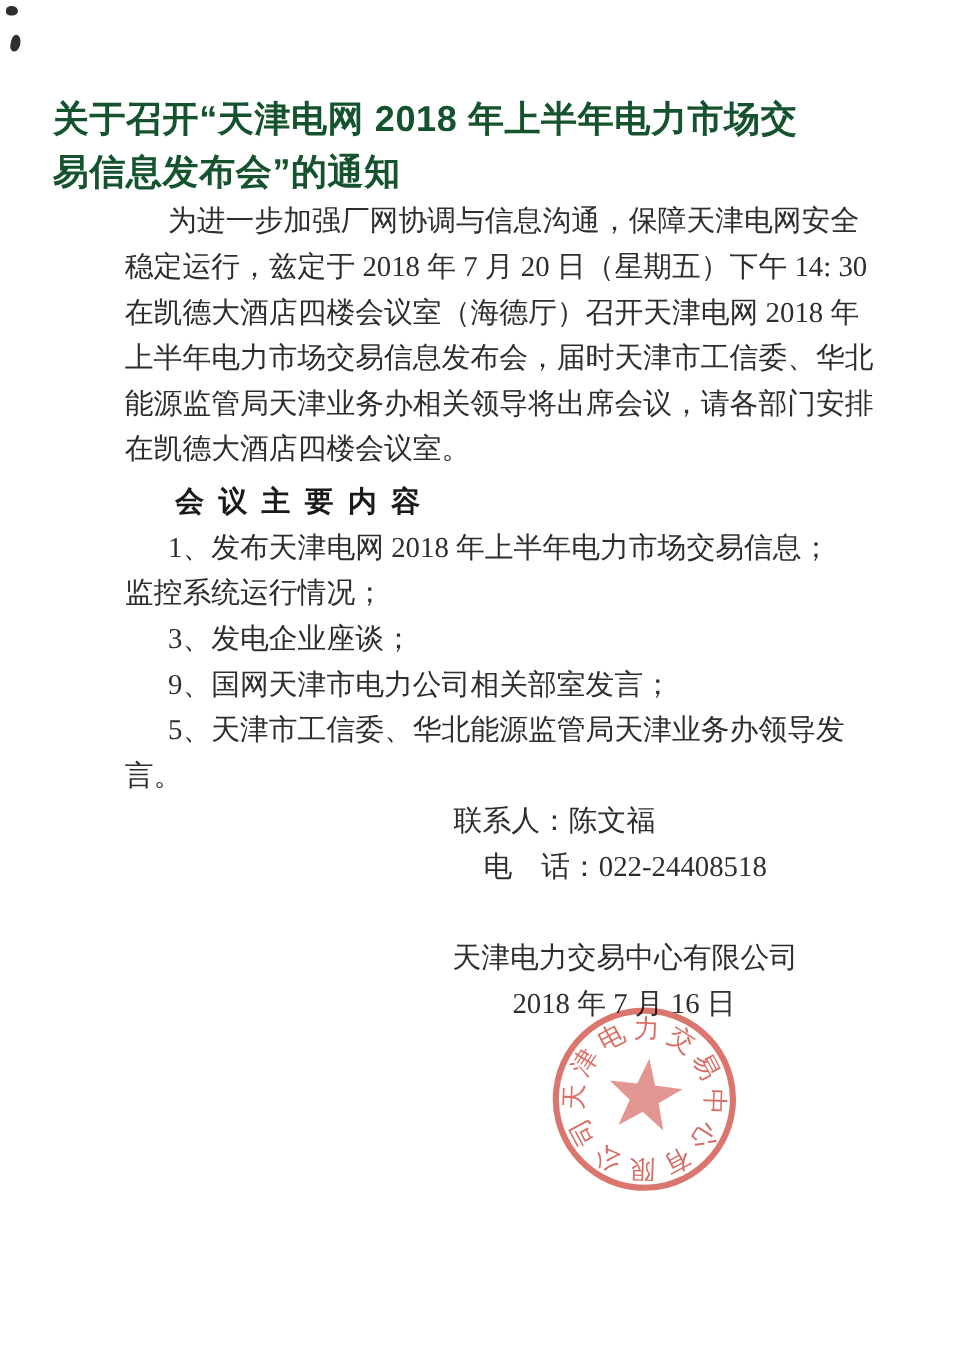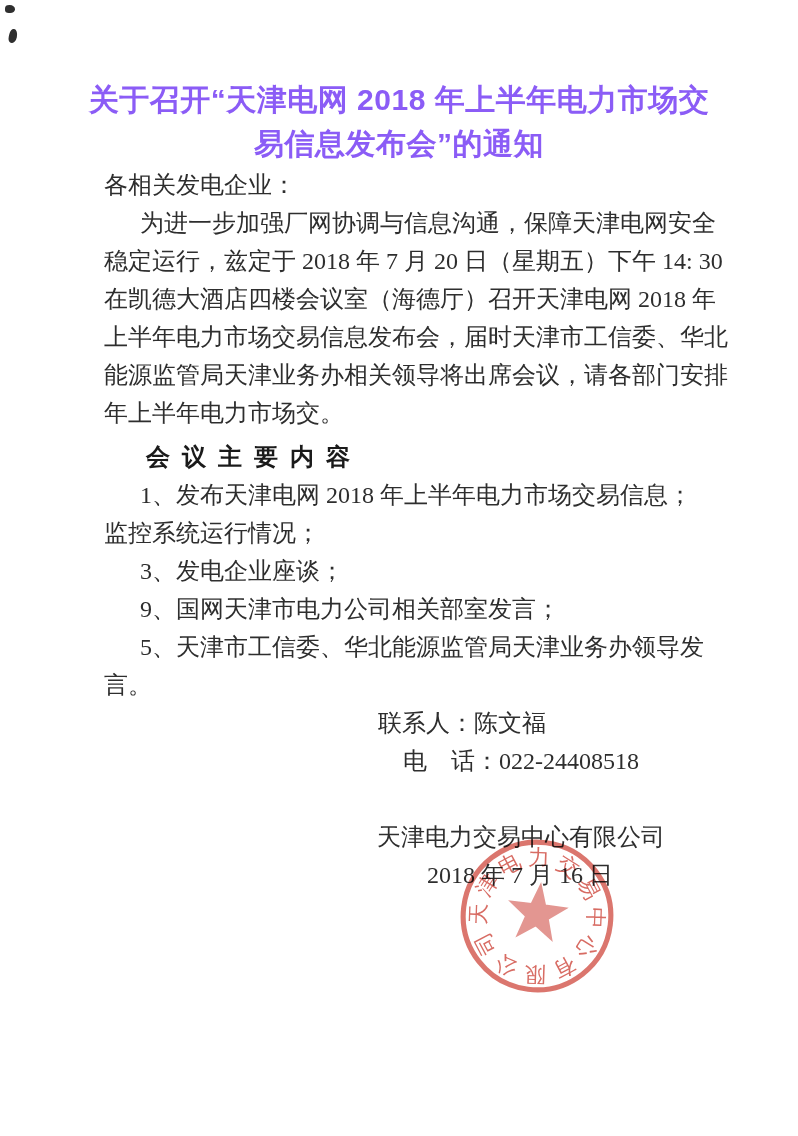--- a/index.html
+++ b/index.html
@@ -13,26 +13,26 @@
   }
   .page { position: absolute; inset: 0; }
 
   
   .speck { position: absolute; background: #2f2f2f; border-radius: 45% 55% 50% 40%; }
   .speck-1 { left: 5px; top: 5px; width: 10px; height: 8px; }
   .speck-2 { left: 9px; top: 29px; width: 8px; height: 14px; transform: rotate(12deg); }
 
   .title-block {
     margin: 78px 44px 0 44px;
-    text-align: center;
+    text-align: left;
     font-family: "Liberation Sans", "DejaVu Sans", sans-serif;
     font-weight: 700;
     font-size: 30px;
     line-height: 44px;
-    color: #8b5cf6;
+    color: #14532d;
     letter-spacing: 0.5px;
   }
 
   .content {
     position: absolute;
     left: 104px; top: 166px;
     width: 612px;
     font-size: 24px;
     line-height: 38px;
   }
@@ -91,28 +91,27 @@
 
   <div class="speck speck-1"></div>
   <div class="speck speck-2"></div>
 
   <div class="title-block">
     <div class="line">关于召开“天津电网 2018 年上半年电力市场交</div>
     <div class="line">易信息发布会”的通知</div>
   </div>
 
   <div class="content">
-    <div class="line">各相关发电企业：</div>
 
     <div class="line indent">为进一步加强厂网协调与信息沟通，保障天津电网安全</div>
     <div class="line">稳定运行，兹定于 2018 年 7 月 20 日（星期五）下午 14: 30</div>
     <div class="line">在凯德大酒店四楼会议室（海德厅）召开天津电网 2018 年</div>
     <div class="line">上半年电力市场交易信息发布会，届时天津市工信委、华北</div>
     <div class="line">能源监管局天津业务办相关领导将出席会议，请各部门安排</div>
-    <div class="line">年上半年电力市场交。</div>
+    <div class="line">在凯德大酒店四楼会议室。</div>
 
     <div class="line section-heading">会议主要内容</div>
 
     <div class="line indent">1、发布天津电网 2018 年上半年电力市场交易信息；</div>
     <div class="line">监控系统运行情况；</div>
     <div class="line indent">3、发电企业座谈；</div>
     <div class="line indent">9、国网天津市电力公司相关部室发言；</div>
     <div class="line indent">5、天津市工信委、华北能源监管局天津业务办领导发</div>
     <div class="line">言。</div>
 

